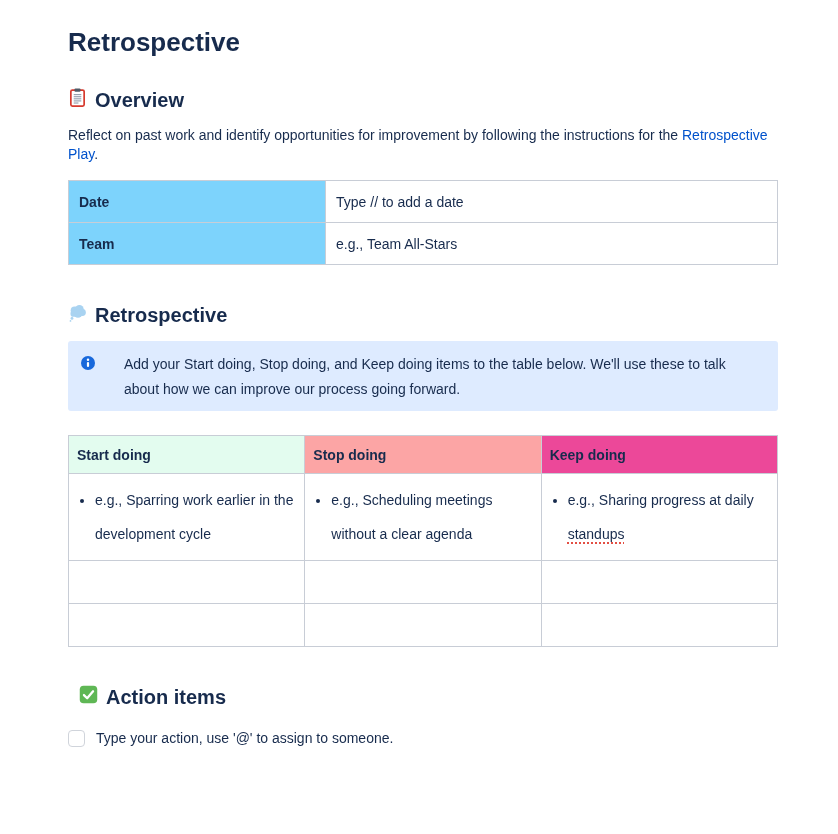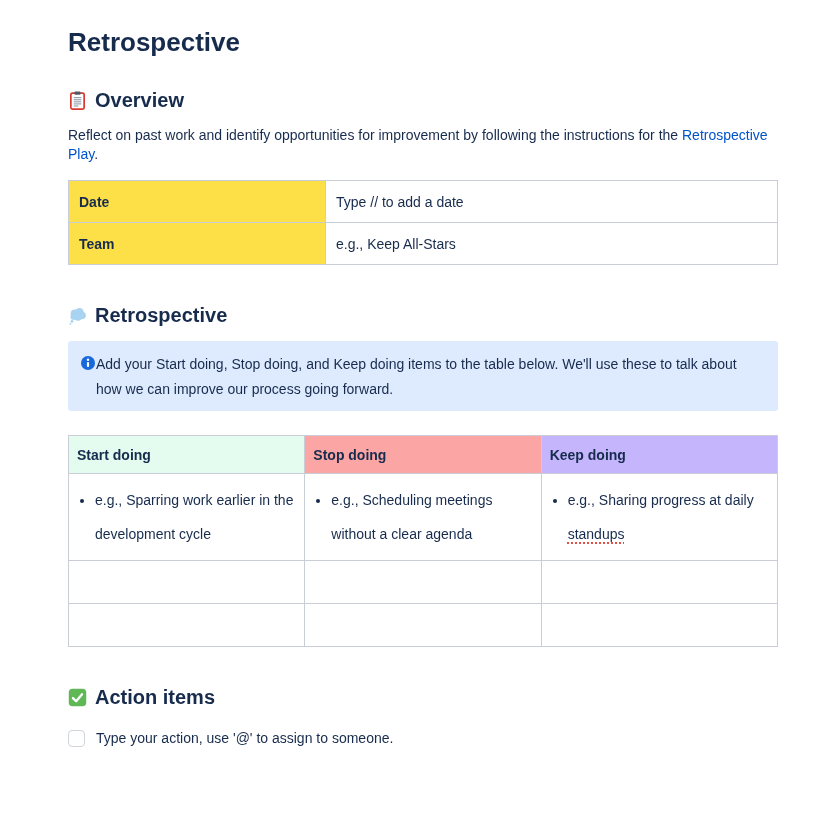--- a/index.html
+++ b/index.html
@@ -7,48 +7,48 @@
     width:838px;height:834px;overflow:hidden;
     font-family:"Liberation Sans","DejaVu Sans",sans-serif;
     color:#172b4d;font-size:14px;
   }
   .page{padding:26px 60px 0 68px;width:710px;}
 
   h1.page-title{
     margin:0;font-size:26px;line-height:32px;font-weight:700;color:#172b4d;
   }
   h2.section-heading{
-    display:flex;align-items:center;gap:8px;
+    display:flex;align-items:flex-start;gap:8px;
     margin:0;font-size:20px;line-height:24px;font-weight:700;color:#172b4d;
   }
   h2.overview-h{margin-top:30px;}
   h2.retro-h{margin-top:38px;}
-  h2.action-h{margin-top:38px;}
+  h2.action-h{margin-top:38px;margin-left:11px;}
   .h-icon{display:inline-flex;width:19px;height:19px;flex:0 0 auto;}
   .h-icon svg{width:19px;height:19px;}
 
   p.body-text{margin:14px 0 0 0;line-height:19px;}
   a.doc-link{color:#0052cc;text-decoration:none;cursor:pointer;}
 
   
   table.doc-table{
     border-collapse:collapse;table-layout:fixed;width:710px;margin-top:16px;
   }
   table.doc-table td,table.doc-table th{
     border:1px solid #c8cdd6;vertical-align:middle;text-align:left;
     font-size:14px;color:#172b4d;
   }
   table.ov-table td,table.ov-table th{height:41px;padding:0 10px;}
-  table.ov-table th.label-cell{background:#fde047;font-weight:700;width:236px;}
+  table.ov-table th.label-cell{background:#7dd3fc;font-weight:700;width:236px;}
   table.ov-table td.value-cell{font-weight:400;}
 
   
   .info-panel{
     margin-top:14px;background:#deebff;border-radius:3px;
-    display:flex;align-items:flex-start;gap:0;
+    display:flex;align-items:flex-start;gap:28px;
     padding:9px 16px 9px 12px;
   }
   .info-panel .panel-icon{flex:0 0 auto;margin-top:5px;width:16px;height:16px;}
   .info-panel p{margin:0;line-height:25px;padding-top:2px;}
 
   
   table.retro-table{margin-top:24px;}
   table.retro-table th.retro-head{
     height:37px;padding:0 8px;font-weight:700;width:33.33%;
   }
@@ -97,21 +97,21 @@
   <p class="body-text"><span>Reflect on past work and identify opportunities for improvement by following the instructions for the </span><a class="doc-link" href="#">Retrospective Play</a><span>.</span></p>
 
   <table class="doc-table ov-table">
     <tbody>
       <tr>
         <th class="label-cell">Date</th>
         <td class="value-cell">Type // to add a date</td>
       </tr>
       <tr>
         <th class="label-cell">Team</th>
-        <td class="value-cell">e.g., Keep All-Stars</td>
+        <td class="value-cell">e.g., Team All-Stars</td>
       </tr>
     </tbody>
   </table>
 
   <h2 class="section-heading retro-h">
     <span class="h-icon">
       <svg viewBox="0 0 20 20">
         <g fill="#a9d3f1">
           <circle cx="7" cy="8" r="4.2"></circle>
           <circle cx="12" cy="6.6" r="4.6"></circle>
@@ -135,21 +135,21 @@
       </svg>
     </span>
     <p>Add your Start doing, Stop doing, and Keep doing items to the table below. We'll use these to talk about how we can improve our process going forward.</p>
   </div>
 
   <table class="doc-table retro-table">
     <tbody>
       <tr>
         <th class="retro-head" style="background-color: rgb(227, 252, 239);">Start doing</th>
         <th class="retro-head" style="background-color: #fca5a5;">Stop doing</th>
-        <th class="retro-head" style="background-color: #c4b5fd;">Keep doing</th>
+        <th class="retro-head" style="background-color: #ec4899;">Keep doing</th>
       </tr>
       <tr>
         <td class="retro-cell">
           <ul class="cell-list">
               <li>e.g., Sparring work earlier in the development cycle</li>
             </ul>
         </td>
         <td class="retro-cell">
           <ul class="cell-list">
               <li>e.g., Scheduling meetings without a clear agenda</li>

